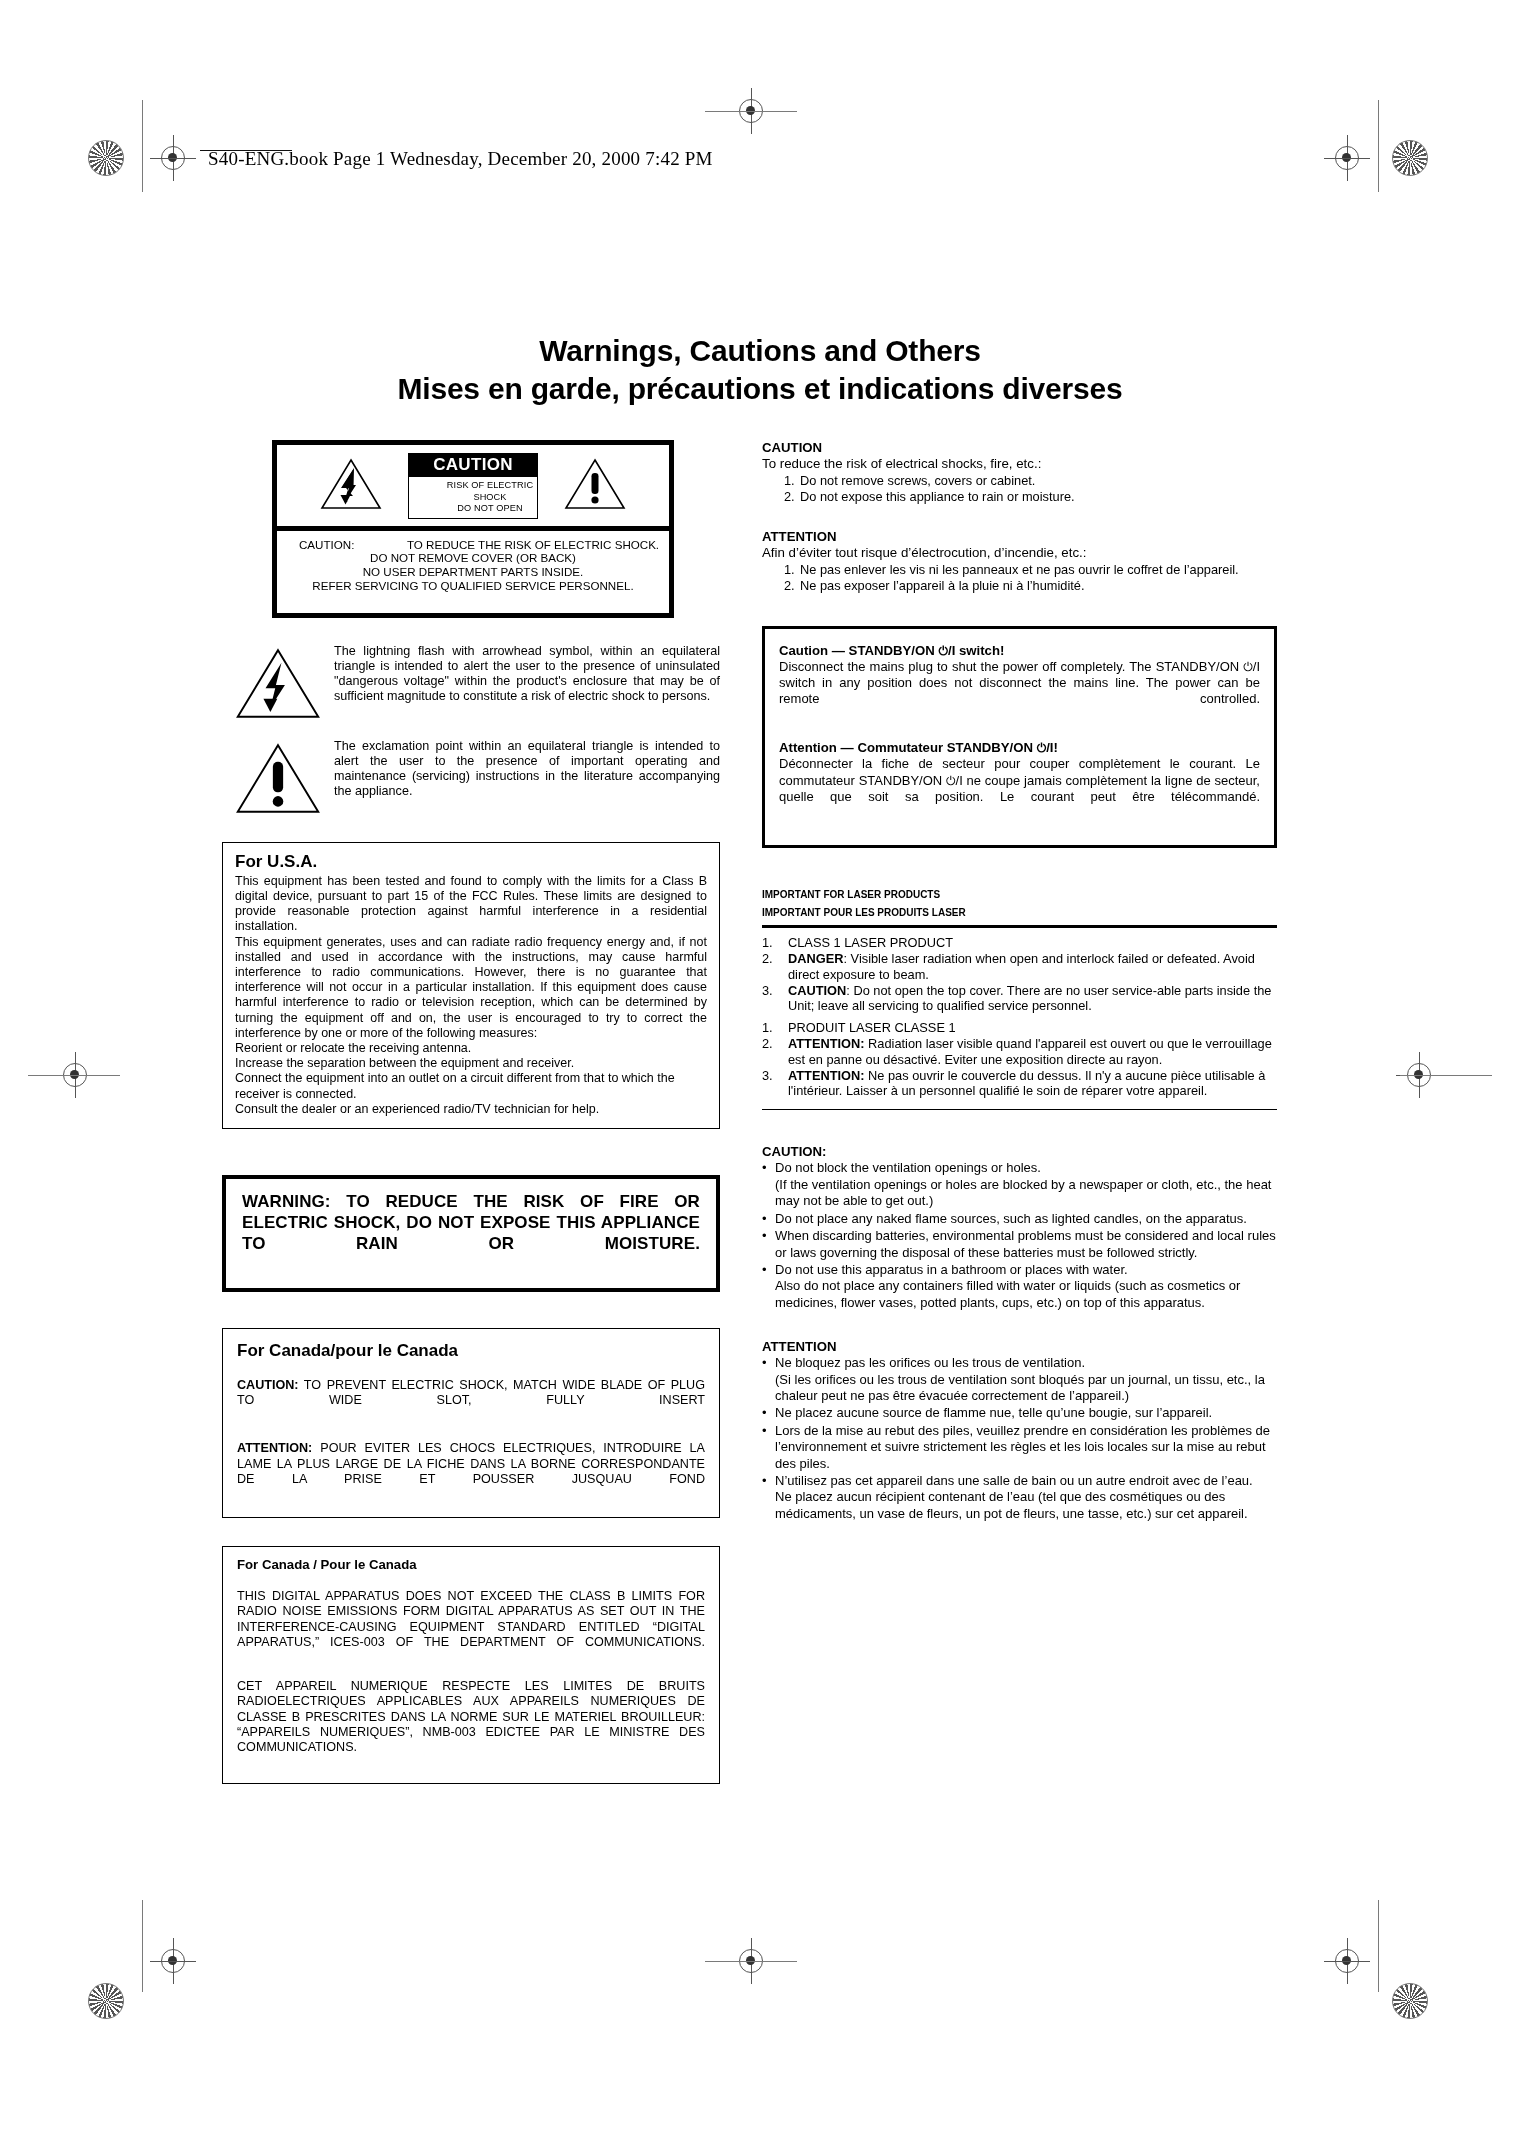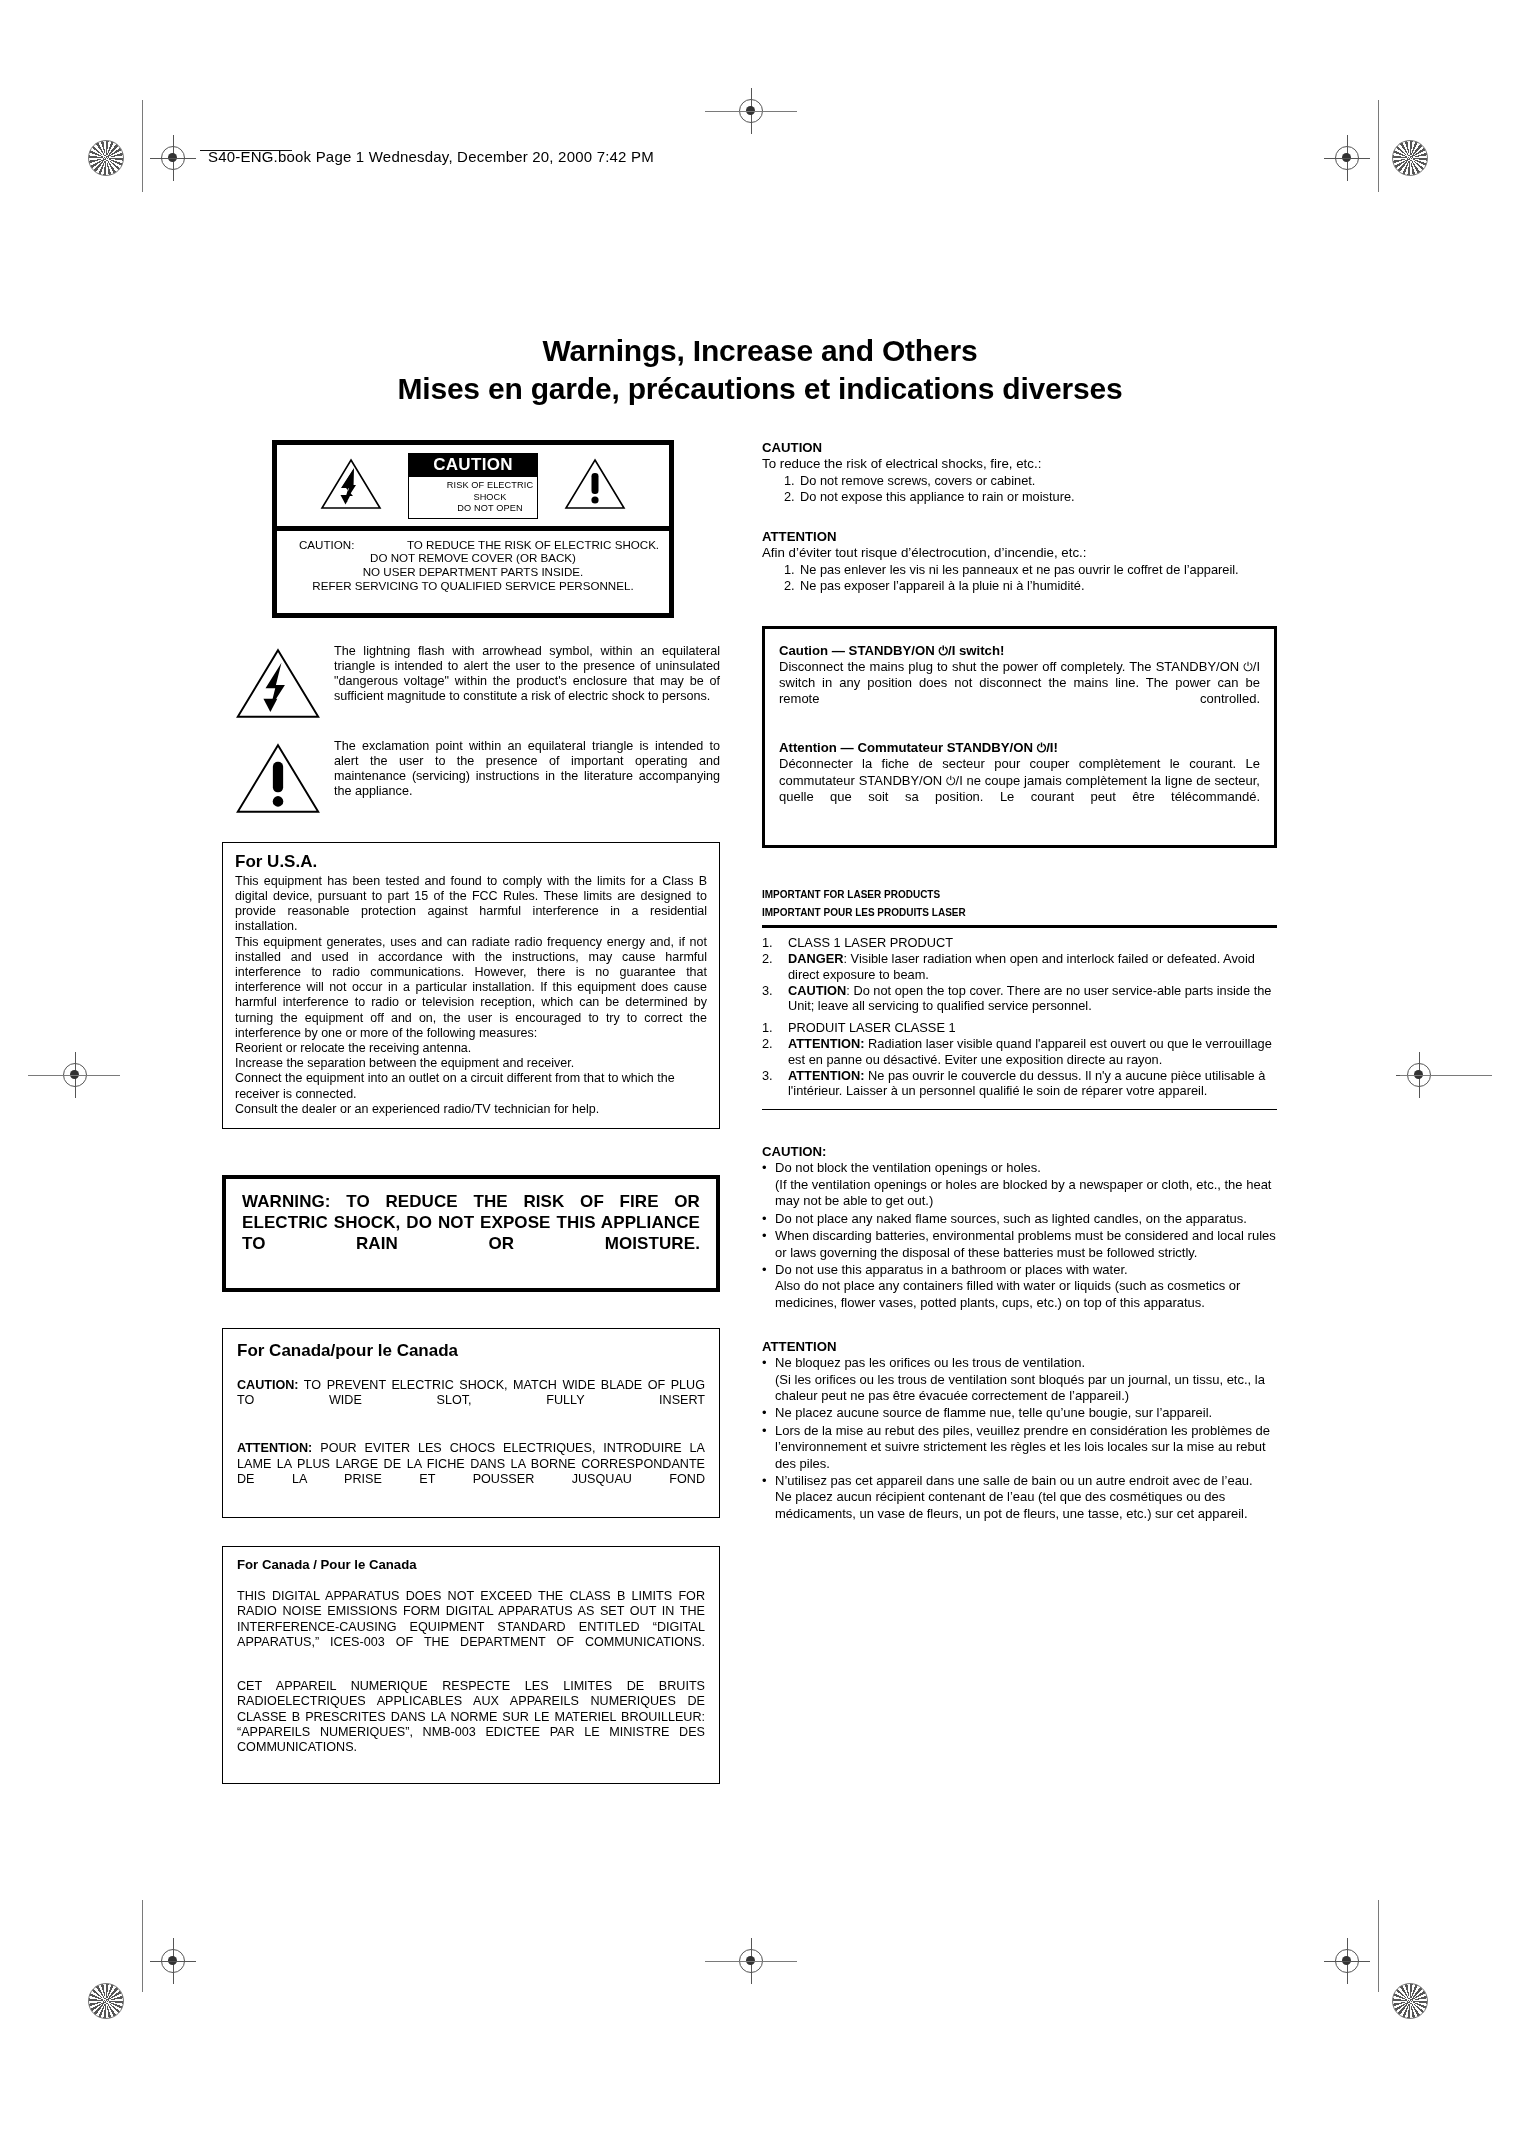--- a/index.html
+++ b/index.html
@@ -54,22 +54,22 @@
     background: #333;
   }
   .crop-v { position: absolute; width: 1px; background: #7a7a7a; }
   .crop-h { position: absolute; height: 1px; background: #7a7a7a; }
 
   
   .header-line {
     position: absolute;
     left: 208px;
     top: 148px;
-    font-family: Liberation Sans, sans-serif;
-    font-size: 15px;
+    font-family: Liberation Serif, serif;
+    font-size: 19px;
     letter-spacing: 0.2px;
     white-space: nowrap;
   }
   .header-rule {
     position: absolute;
     left: 200px;
     top: 150px;
     width: 92px;
     height: 1px;
     background: #111;
@@ -325,21 +325,21 @@
   <div class="crop-v" style="left:142px; top:1900px; height:92px;"></div>
   <div class="crop-v" style="left:1378px; top:1900px; height:92px;"></div>
   <div class="crop-h" style="left:28px; top:1075px; width:92px;"></div>
   <div class="crop-h" style="left:1400px; top:1075px; width:92px;"></div>
   <div class="crop-h" style="left:705px; top:111px; width:92px;"></div>
   <div class="crop-h" style="left:705px; top:1961px; width:92px;"></div>
 
   <div class="header-rule"></div>
   <div class="header-line">S40-ENG.book  Page 1  Wednesday, December 20, 2000  7:42 PM</div>
 
-  <div class="doc-title" id="title-en">Warnings, Increase and Others</div>
+  <div class="doc-title" id="title-en">Warnings, Cautions and Others</div>
   <div class="doc-title" id="title-fr">Mises en garde, précautions et indications diverses</div>
 
   <div class="col-left">
 
     <div class="caution-symbol-box">
       <div class="csb-top">
         <span class="tri-wrap">
           <svg width="62" height="54" viewBox="0 0 62 54">
             <polygon points="31,3 60,51 2,51" fill="#fff" stroke="#000" stroke-width="1.6"></polygon>
             <path d="M34 11 L21 31 L28.5 31 L24 45 L27.5 45 L24.5 39 L33 39 L26 31 L33.5 31 Z" fill="#000"></path>

